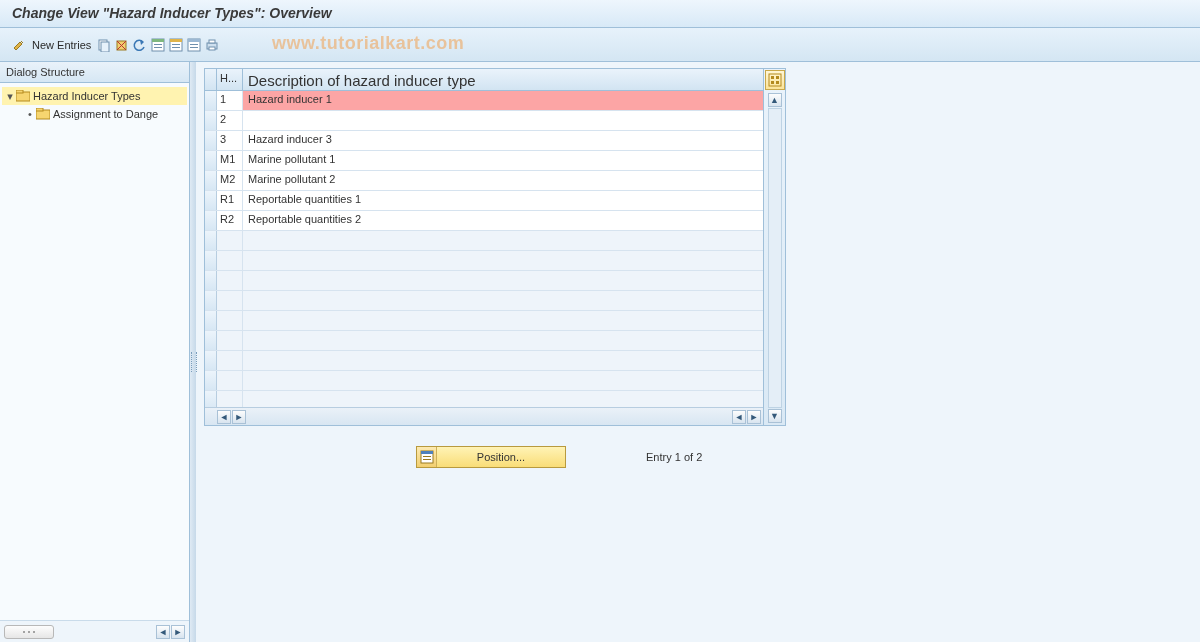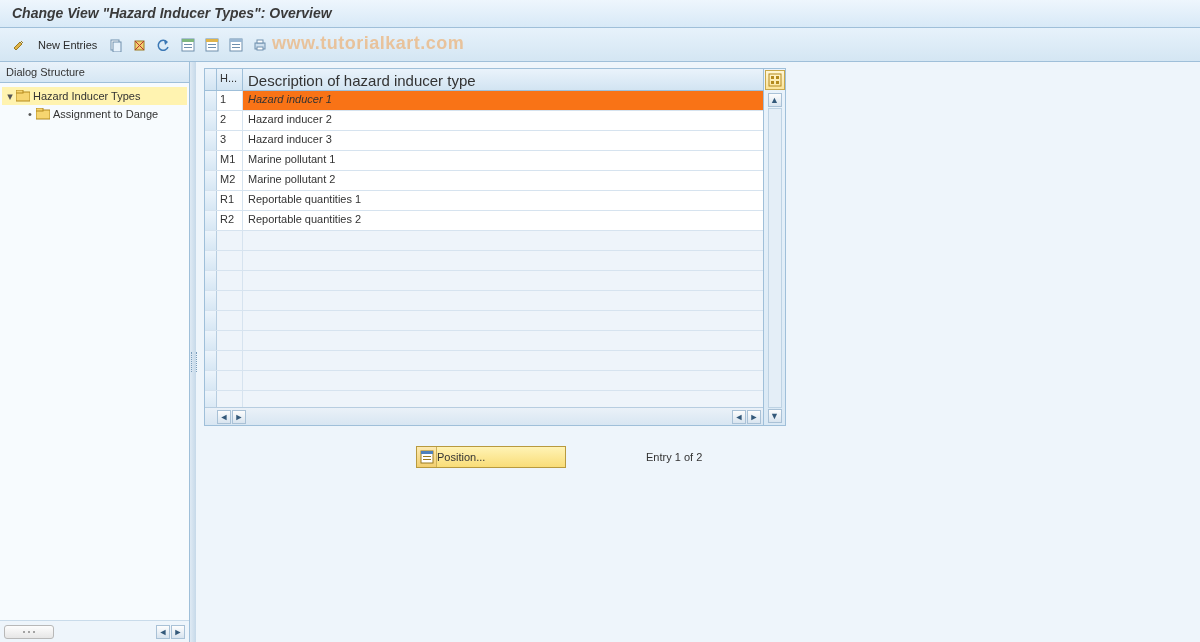--- a/index.html
+++ b/index.html
@@ -24,21 +24,20 @@
     color: #3a3a3a;
   }
 
   .toolbar {
     background: linear-gradient(#e7f2fb,#d4e6f3);
     height: 34px;
     border-bottom: 1px solid #9fbfd9;
     display: flex;
     align-items: center;
     padding: 0 10px;
-    gap: 6px;
     position: relative;
   }
   .tb-icon {
     width: 18px; height: 18px;
     display:inline-flex; align-items:center; justify-content:center;
     font-size:12px; cursor:pointer;
   }
   .new-entries {
     font-size: 11px; color: #2a2a2a; cursor:pointer;
     padding: 2px 4px;
@@ -160,22 +159,21 @@
   .grid-row .cell-sel {
     width:12px; background:linear-gradient(#ecf4fb,#d7e7f4); border-right:1px solid #b7cde0;
   }
   .grid-row .cell-code {
     width:26px; padding:2px 3px; font-size:11px; border-right:1px solid #d6e3ef;
   }
   .grid-row .cell-desc {
     flex:1; padding:2px 5px; font-size:11px;
   }
   .grid-row .cell-desc.sel {
-    background:#f97316;
-    font-style:italic;
+    background:#fca5a5;
   }
   .grid-empty .cell-code, .grid-empty .cell-desc { background:#eef4fa; }
 
   .grid-hscroll {
     height:18px;
     background:linear-gradient(#eaf1f8,#d8e6f2);
     border-top:1px solid #b7cde0;
     display:flex;
     align-items:center;
     justify-content:space-between;
@@ -209,21 +207,21 @@
     gap:80px;
   }
   .position-btn{
     display:flex;align-items:center;
     width:150px;height:22px;
     background:linear-gradient(#fff3b5,#f9dd78);
     border:1px solid #b89a3e;
     cursor:pointer;
   }
   .position-btn .pb-icon{width:20px;height:100%;background:linear-gradient(#fdeab1,#f2cf70);border-right:1px solid #cdb15a;display:flex;align-items:center;justify-content:center;}
-  .position-btn .pb-label{flex:1;text-align:left;font-size:11px;}
+  .position-btn .pb-label{flex:1;text-align:center;font-size:11px;}
   .entry-status{font-size:11px;color:#333;}
 </style>
 </head>
 <body>
 
 <div class="title-bar">Change View "Hazard Inducer Types": Overview</div>
 
 <div class="toolbar">
   <span class="tb-icon">
     <svg width="14" height="14">
@@ -339,21 +337,20 @@
         </div>
         <div class="grid-body" id="grid-body">
             <div class="grid-row">
               <div class="cell-sel"></div>
               <div class="cell-code">1</div>
               <div class="cell-desc sel">Hazard inducer 1</div>
             </div>
             <div class="grid-row">
               <div class="cell-sel"></div>
               <div class="cell-code">2</div>
-              <div class="cell-desc">Hazard inducer 2</div>
             </div>
             <div class="grid-row">
               <div class="cell-sel"></div>
               <div class="cell-code">3</div>
               <div class="cell-desc">Hazard inducer 3</div>
             </div>
             <div class="grid-row">
               <div class="cell-sel"></div>
               <div class="cell-code">M1</div>
               <div class="cell-desc">Marine pollutant 1</div>

